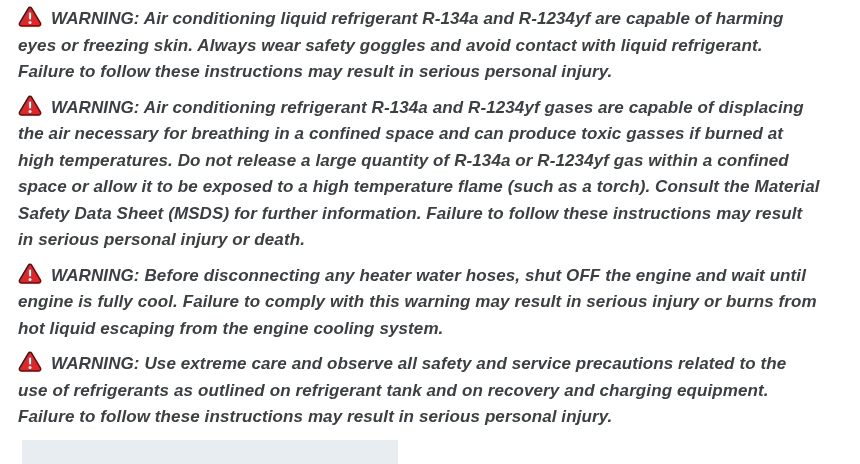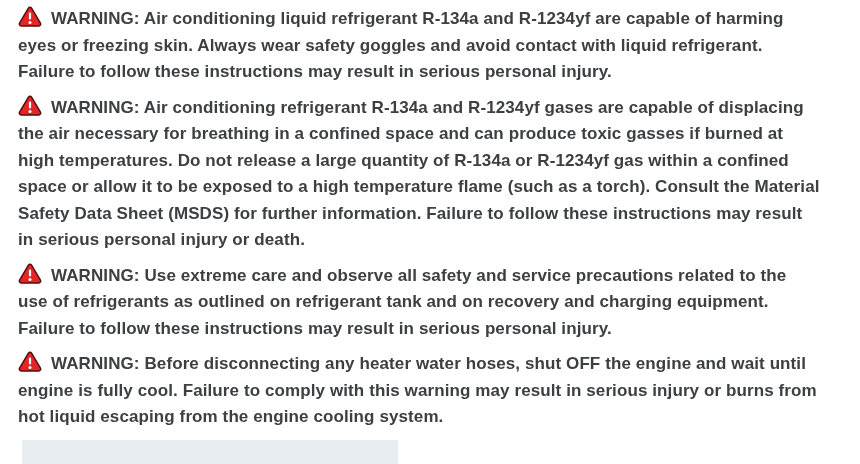--- a/index.html
+++ b/index.html
@@ -15,20 +15,21 @@
     width: 860px;
     padding: 6px 40px 0 18px;
   }
   p.warning {
     margin: 0 0 9px 0;
     font-size: 17px;
     line-height: 26.5px;
     font-weight: 700;
     color: #3c4043;
     letter-spacing: 0.1px;
+    font-style: italic;
   }
   .warn-icon {
     display: inline-block;
     width: 24px;
     height: 21px;
     vertical-align: -3px;
     margin-right: 9px;
   }
   .warn-icon svg { display: block; width: 24px; height: 21px; }
   .partial-block {
@@ -52,23 +53,23 @@
   <p class="warning"><span class="warn-icon"><svg viewBox="0 0 24 21" xmlns="http://www.w3.org/2000/svg">
           <path d="M13.55 2.1 a1.8 1.8 0 0 0 -3.1 0 L1.55 17.2 a1.8 1.8 0 0 0 1.55 2.7 h17.8 a1.8 1.8 0 0 0 1.55 -2.7 Z" fill="#e32528" stroke="#5a0d0d" stroke-width="1.5" stroke-linejoin="round"></path>
           <rect x="10.9" y="6.4" width="2.2" height="7.2" rx="1.1" fill="#ffffff"></rect>
           <circle cx="12" cy="16.4" r="1.5" fill="#ffffff"></circle>
         </svg></span><strong>WARNING:</strong> <span>Air conditioning refrigerant R-134a and R-1234yf gases are capable of displacing the air necessary for breathing in a confined space and can produce toxic gasses if burned at high temperatures. Do not release a large quantity of R-134a or R-1234yf gas within a confined space or allow it to be exposed to a high temperature flame (such as a torch). Consult the Material Safety Data Sheet (MSDS) for further information. Failure to follow these instructions may result in serious personal injury or death.</span></p>
 
   <p class="warning"><span class="warn-icon"><svg viewBox="0 0 24 21" xmlns="http://www.w3.org/2000/svg">
           <path d="M13.55 2.1 a1.8 1.8 0 0 0 -3.1 0 L1.55 17.2 a1.8 1.8 0 0 0 1.55 2.7 h17.8 a1.8 1.8 0 0 0 1.55 -2.7 Z" fill="#e32528" stroke="#5a0d0d" stroke-width="1.5" stroke-linejoin="round"></path>
           <rect x="10.9" y="6.4" width="2.2" height="7.2" rx="1.1" fill="#ffffff"></rect>
           <circle cx="12" cy="16.4" r="1.5" fill="#ffffff"></circle>
-        </svg></span><strong>WARNING:</strong> <span>Use extreme care and observe all safety and service precautions related to the use of refrigerants as outlined on refrigerant tank and on recovery and charging equipment. Failure to follow these instructions may result in serious personal injury.</span></p>
+        </svg></span><strong>WARNING:</strong> <span>Before disconnecting any heater water hoses, shut OFF the engine and wait until engine is fully cool. Failure to comply with this warning may result in serious injury or burns from hot liquid escaping from the engine cooling system.</span></p>
 
   <p class="warning"><span class="warn-icon"><svg viewBox="0 0 24 21" xmlns="http://www.w3.org/2000/svg">
           <path d="M13.55 2.1 a1.8 1.8 0 0 0 -3.1 0 L1.55 17.2 a1.8 1.8 0 0 0 1.55 2.7 h17.8 a1.8 1.8 0 0 0 1.55 -2.7 Z" fill="#e32528" stroke="#5a0d0d" stroke-width="1.5" stroke-linejoin="round"></path>
           <rect x="10.9" y="6.4" width="2.2" height="7.2" rx="1.1" fill="#ffffff"></rect>
           <circle cx="12" cy="16.4" r="1.5" fill="#ffffff"></circle>
-        </svg></span><strong>WARNING:</strong> <span>Before disconnecting any heater water hoses, shut OFF the engine and wait until engine is fully cool. Failure to comply with this warning may result in serious injury or burns from hot liquid escaping from the engine cooling system.</span></p>
+        </svg></span><strong>WARNING:</strong> <span>Use extreme care and observe all safety and service precautions related to the use of refrigerants as outlined on refrigerant tank and on recovery and charging equipment. Failure to follow these instructions may result in serious personal injury.</span></p>
 
   <div class="partial-block"></div>
 
 </div>
 
 </body></html>

